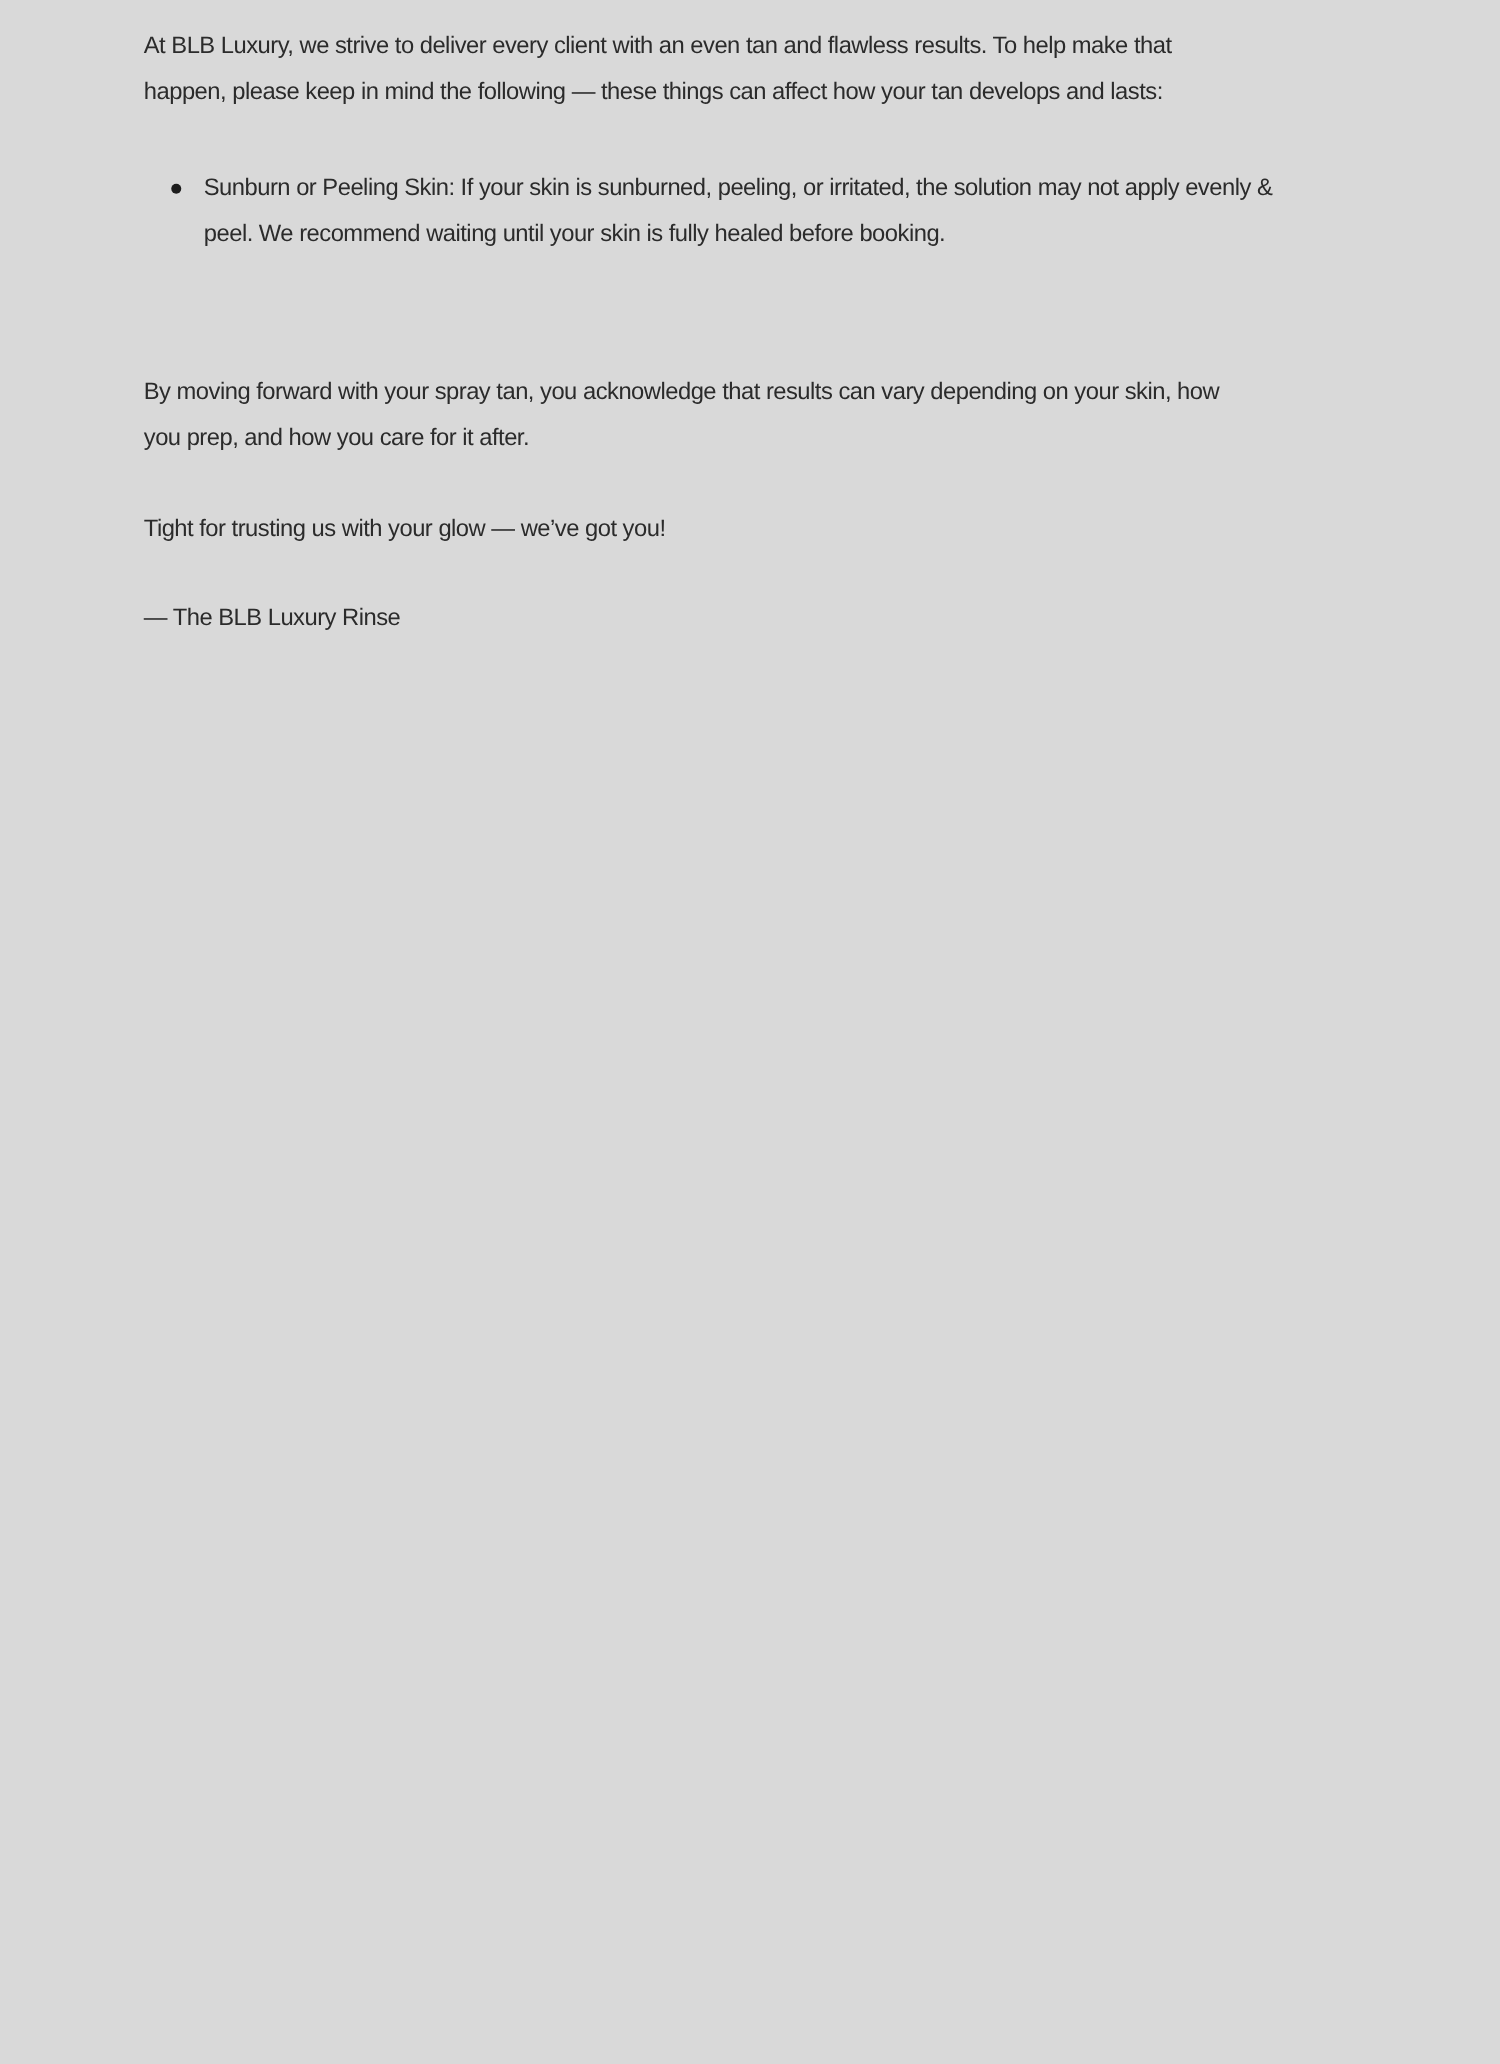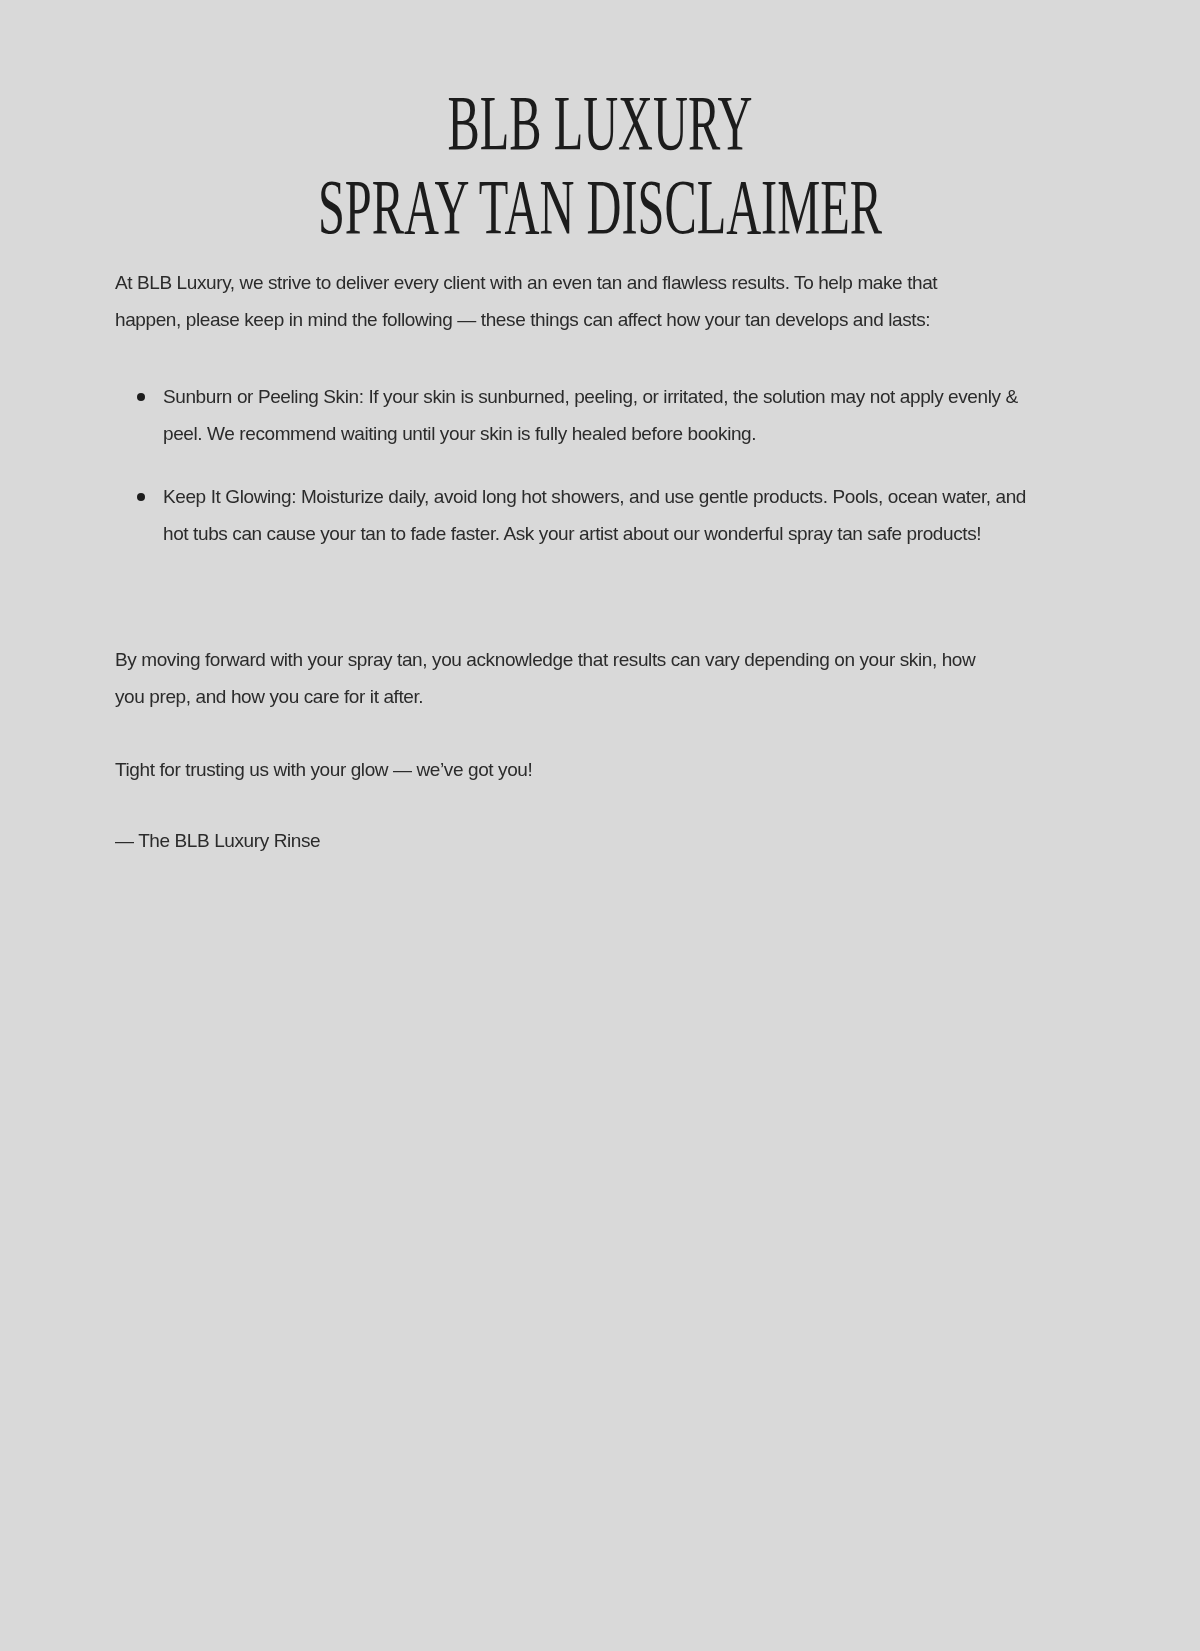--- a/index.html
+++ b/index.html
@@ -81,32 +81,27 @@
   .closing-signature {
     width: 880px;
     margin-top: 34px;
   }
 </style>
 </head>
 <body>
 
 <div class="page">
 
-  <div class="title-block">
-    <div class="title-line">BLB LUXURY</div>
-    <div class="title-line">SPRAY TAN DISCLAIMER</div>
-  </div>
 
   <div class="content">
 
     <p class="intro">At BLB Luxury, we strive to deliver every client with an even tan and flawless results. To help make that happen, please keep in mind the following — these things can affect how your tan develops and lasts:</p>
 
     <ul class="disclaimer-list">
         <li>Sunburn or Peeling Skin: If your skin is sunburned, peeling, or irritated, the solution may not apply evenly &amp; peel. We recommend waiting until your skin is fully healed before booking.</li>
-        <li>Keep It Glowing: Moisturize daily, avoid long hot showers, and use gentle products. Pools, ocean water, and hot tubs can cause your tan to fade faster. Ask your artist about our wonderful spray tan safe products!</li>
       </ul>
 
     <p class="closing-ack">By moving forward with your spray tan, you acknowledge that results can vary depending on your skin, how you prep, and how you care for it after.</p>
 
     <p class="closing-thanks">Tight for trusting us with your glow — we’ve got you!</p>
 
     <p class="closing-signature">— The BLB Luxury Rinse</p>
 
   </div>
 

